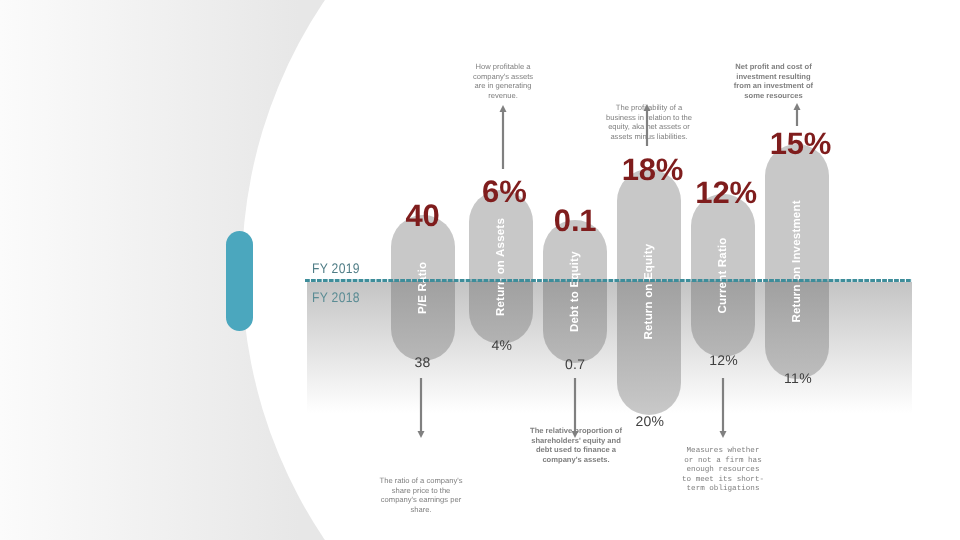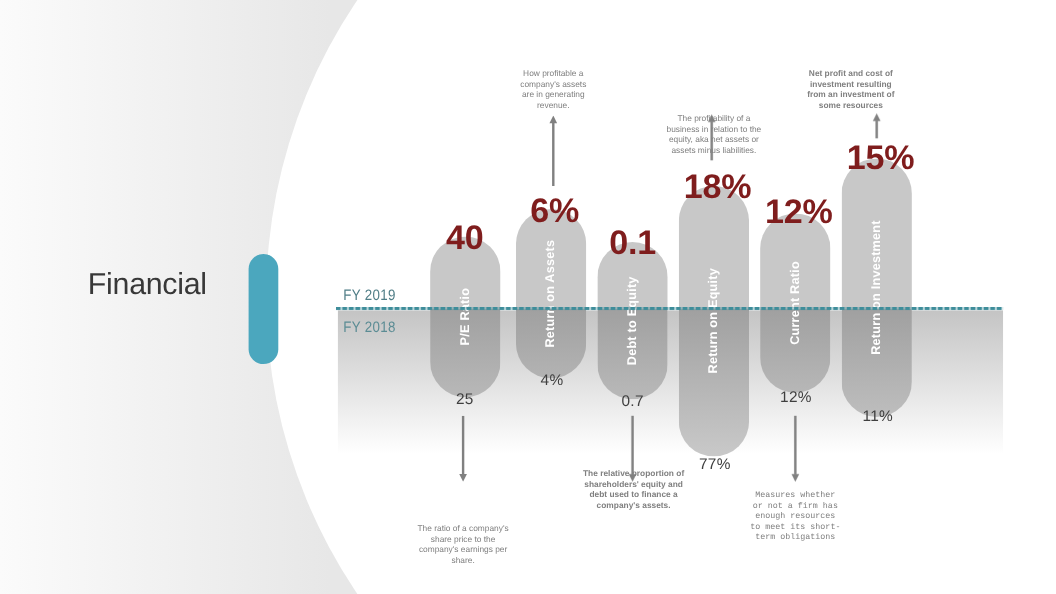--- a/index.html
+++ b/index.html
@@ -50,42 +50,41 @@
       <linearGradient id="panelGrad" x1="0" y1="0" x2="0" y2="1">
         <stop offset="0" stop-color="#c4c4c4"></stop>
         <stop offset="1" stop-color="#ffffff"></stop>
       </linearGradient>
     </defs>
     <rect x="0" y="0" width="960" height="540" fill="url(#circGrad)"></rect>
     <circle cx="723" cy="270" r="481" fill="#ffffff"></circle>
   </svg>
 
   <div id="title">
-    <div>Financial</div>
   </div>
 
   <div id="accent-pill"></div>
 
   <svg id="panel" width="605" height="131" viewBox="0 0 605 131" preserveAspectRatio="none">
     <rect x="0" y="0" width="605" height="131" fill="url(#panelGrad)"></rect>
   </svg>
 
   <div class="legend" id="fy2019">FY 2019</div>
   <div class="legend" id="fy2018">FY 2018</div>
 
   <div id="bars">
       <div class="bar" style="left: 390.6px; top: 215px; width: 64px; height: 146px; border-radius: 32px; overflow: hidden;">
         <div class="bar-top" style="top: 0px; height: 65.5px;"></div>
         <div class="bar-bot" style="top: 65.5px; height: 80.5px;">
           <i style="top: 0px; height: 135.5px;"></i>
         </div>
         <div class="bar-label">P/E Ratio</div>
       </div>
       <div class="val-top" style="left: 360.6px; top: 203.8px; width: 124px; text-indent: 0px;">40</div>
-      <div class="val-bot" style="left: 360.6px; top: 354.7px; width: 124px; text-indent: 0px;">25</div>
+      <div class="val-bot" style="left: 360.6px; top: 354.7px; width: 124px; text-indent: 0px;">38</div>
       <div class="bar" style="left: 468.8px; top: 190px; width: 64px; height: 154px; border-radius: 32px; overflow: hidden;">
         <div class="bar-top" style="top: 0px; height: 90.5px;"></div>
         <div class="bar-bot" style="top: 90.5px; height: 63.5px;">
           <i style="top: 0px; height: 135.5px;"></i>
         </div>
         <div class="bar-label">Return on Assets</div>
       </div>
       <div class="val-top" style="left: 438.8px; top: 179.5px; width: 124px; text-indent: 7px;">6%</div>
       <div class="val-bot" style="left: 438.8px; top: 338.1px; width: 124px; text-indent: 2px;">4%</div>
       <div class="bar" style="left: 543.1px; top: 220px; width: 64px; height: 143px; border-radius: 32px; overflow: hidden;">
@@ -98,21 +97,21 @@
       <div class="val-top" style="left: 513.1px; top: 208.5px; width: 124px; text-indent: 0px;">0.1</div>
       <div class="val-bot" style="left: 513.1px; top: 357px; width: 124px; text-indent: 0px;">0.7</div>
       <div class="bar" style="left: 616.9px; top: 169px; width: 64px; height: 245.5px; border-radius: 32px; overflow: hidden;">
         <div class="bar-top" style="top: 0px; height: 111.5px;"></div>
         <div class="bar-bot" style="top: 111.5px; height: 134px;">
           <i style="top: 0px; height: 135.5px;"></i>
         </div>
         <div class="bar-label">Return on Equity</div>
       </div>
       <div class="val-top" style="left: 586.9px; top: 157.7px; width: 124px; text-indent: 7px;">18%</div>
-      <div class="val-bot" style="left: 586.9px; top: 413.6px; width: 124px; text-indent: 2px;">77%</div>
+      <div class="val-bot" style="left: 586.9px; top: 413.6px; width: 124px; text-indent: 2px;">20%</div>
       <div class="bar" style="left: 690.6px; top: 193.5px; width: 64px; height: 163.5px; border-radius: 32px; overflow: hidden;">
         <div class="bar-top" style="top: 0px; height: 87px;"></div>
         <div class="bar-bot" style="top: 87px; height: 76.5px;">
           <i style="top: 0px; height: 135.5px;"></i>
         </div>
         <div class="bar-label">Current Ratio</div>
       </div>
       <div class="val-top" style="left: 660.6px; top: 181.4px; width: 124px; text-indent: 7px;">12%</div>
       <div class="val-bot" style="left: 660.6px; top: 352.6px; width: 124px; text-indent: 2px;">12%</div>
       <div class="bar" style="left: 765px; top: 144px; width: 64px; height: 234.5px; border-radius: 32px; overflow: hidden;">

